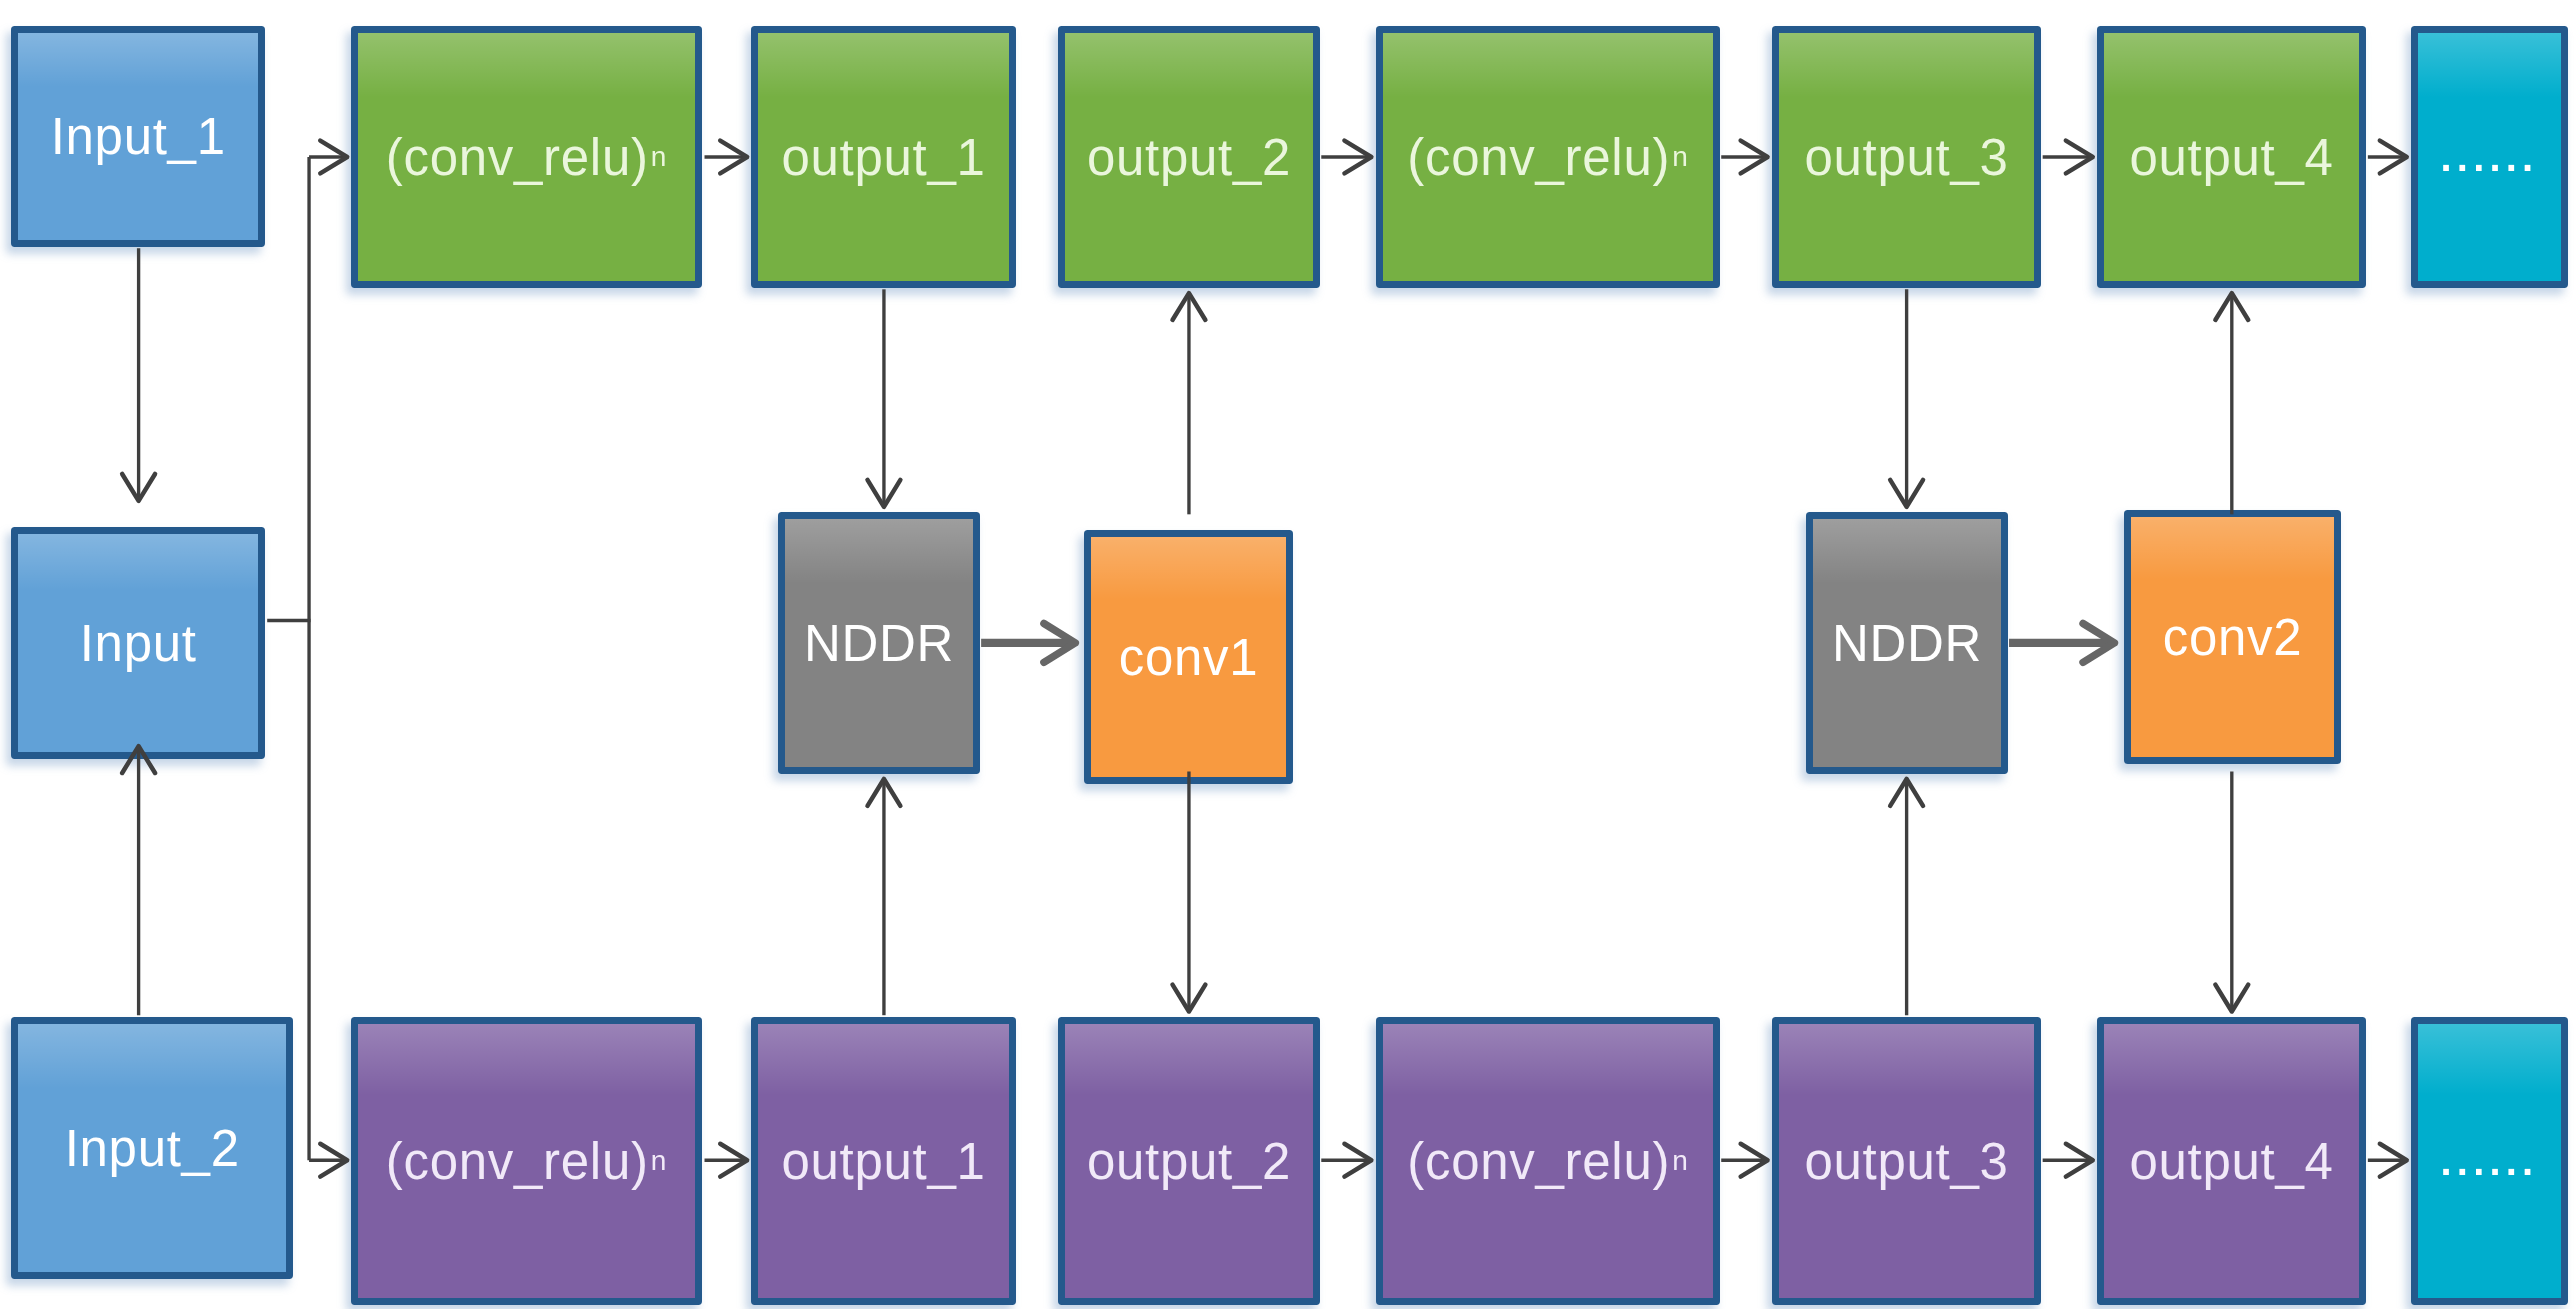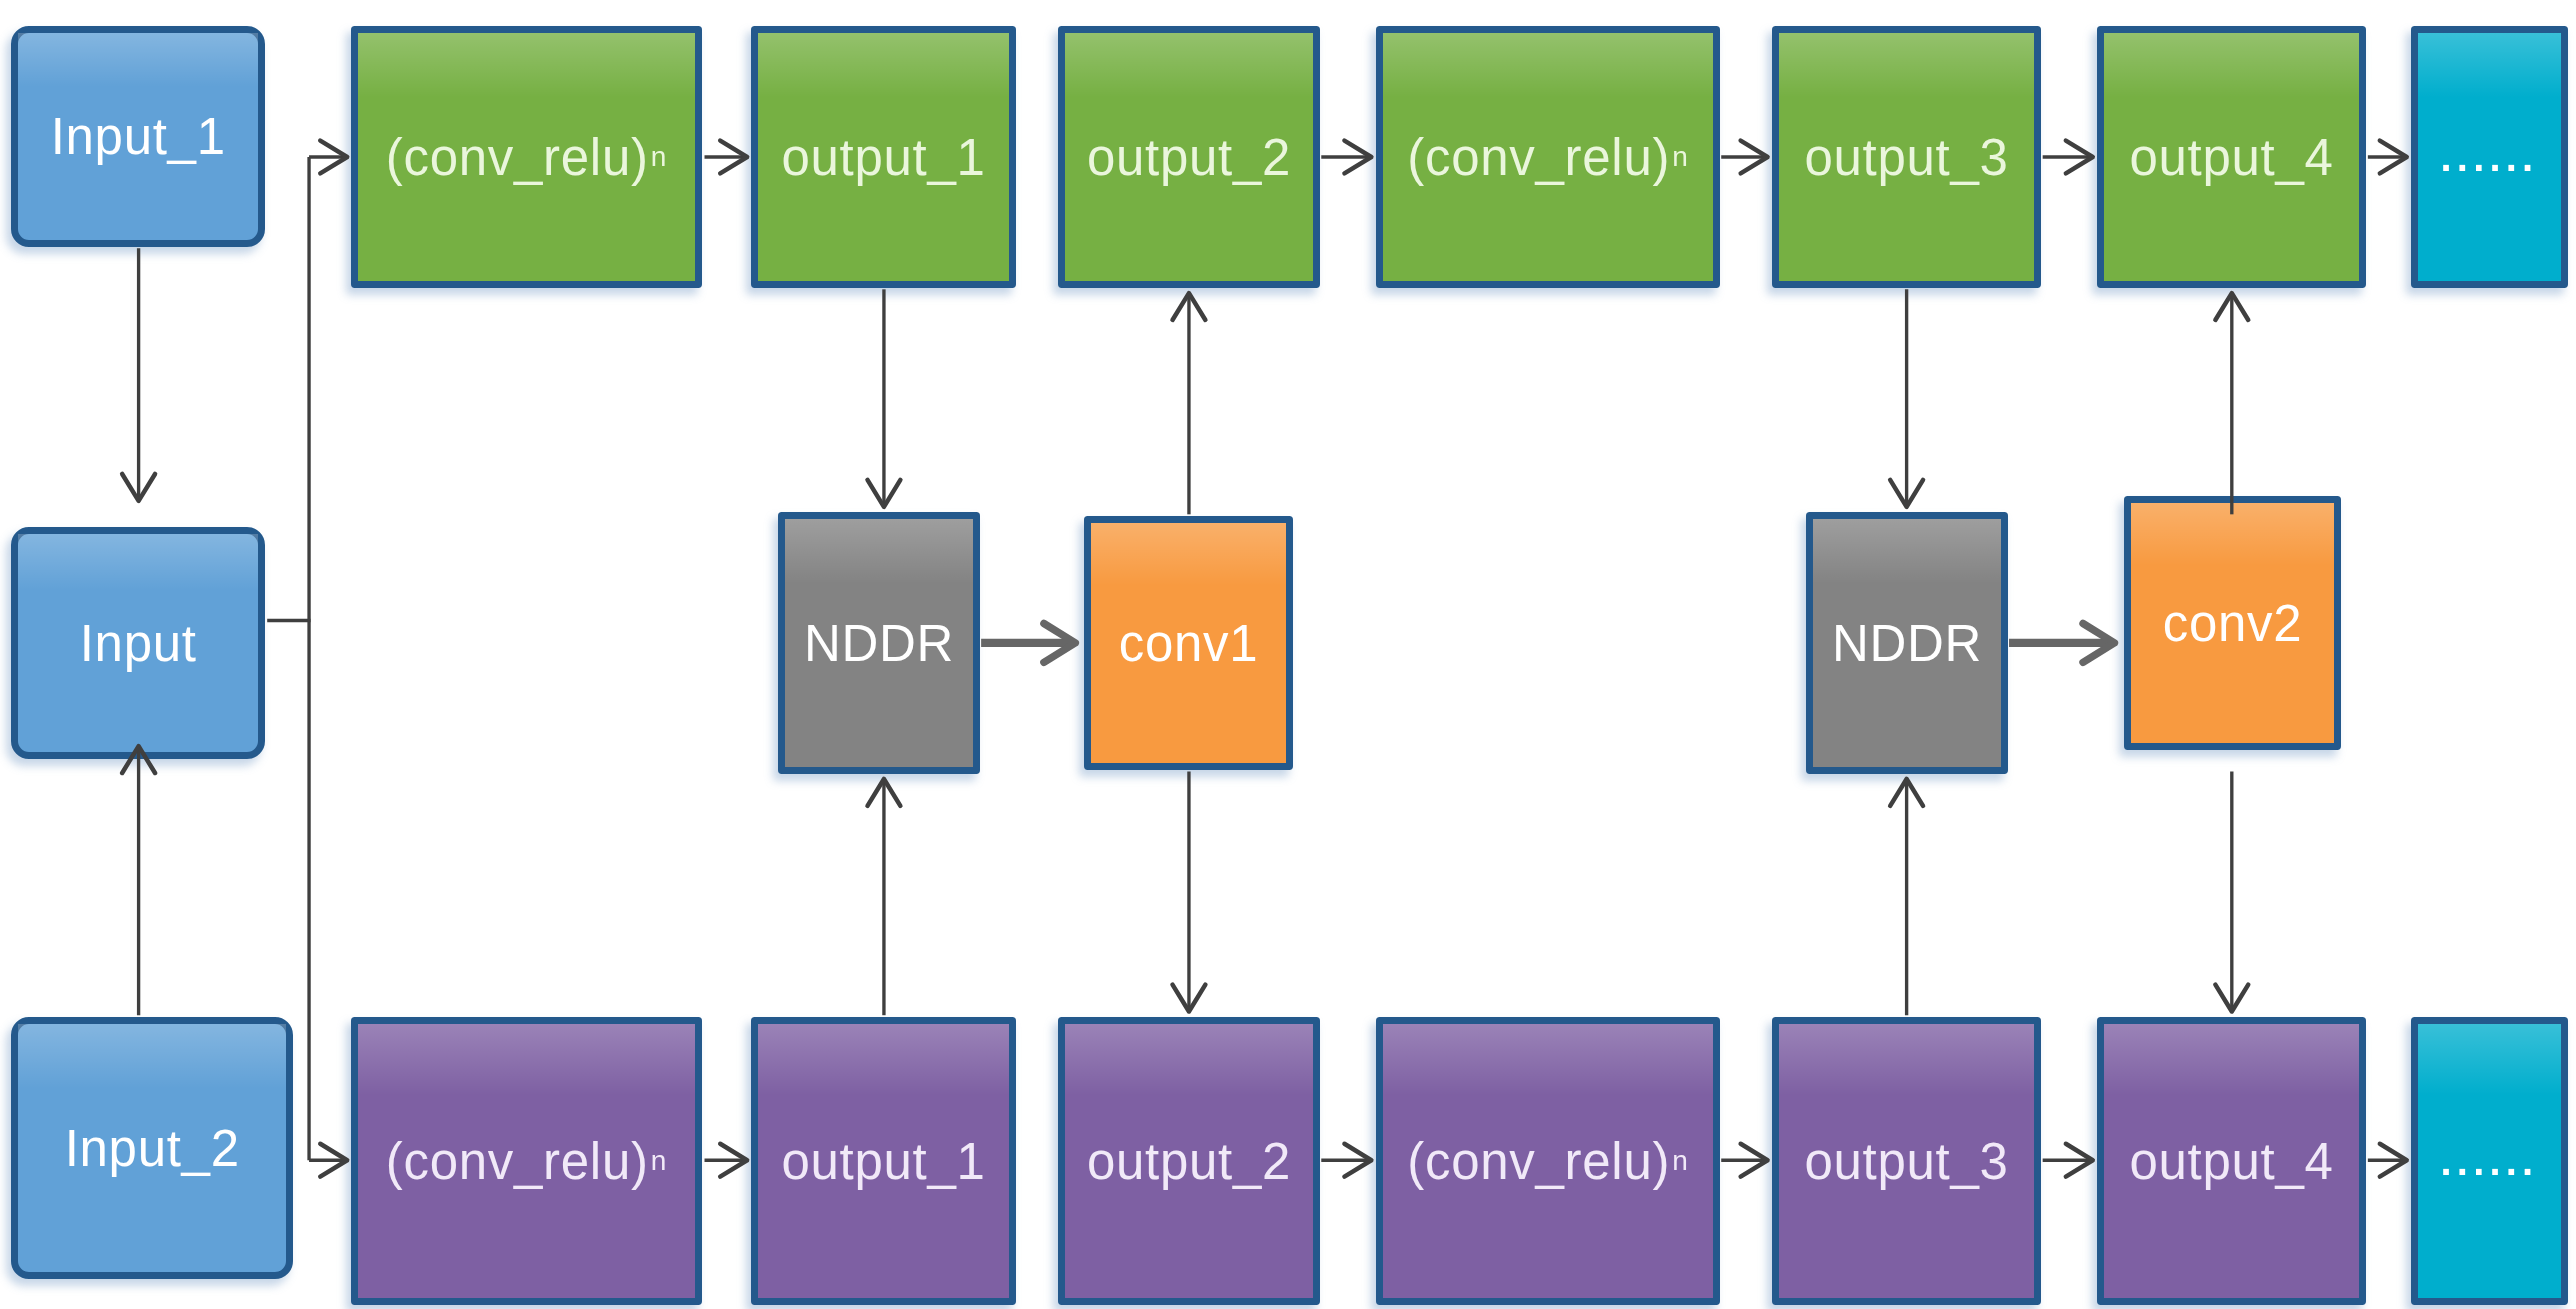--- a/index.html
+++ b/index.html
@@ -16,25 +16,25 @@
     display:flex;align-items:center;justify-content:center;
     font-size:51px;letter-spacing:0.7px;
     box-shadow:-4.5px 6.7px 9px rgba(110,150,195,0.38);
   }
   .node::before{
     content:"";position:absolute;inset:0;pointer-events:none;
     background:linear-gradient(to bottom,rgba(255,255,255,0.22),rgba(255,255,255,0) 26%);
   }
   .node .lbl{white-space:nowrap;position:relative;}
   sup.supn{font-size:0.55em;margin-left:2.2px;position:relative;}
-  .blue  {background-color:var(--blue,#61A1D7);  color:var(--white_text,#fff);border-radius:18px;}
+  .blue  {background-color:var(--blue,#61A1D7);  color:var(--white_text,#fff);}
   .green {background-color:var(--green,#76B043); color:var(--green_text,#EAF6DC);}
   .purple{background-color:var(--purple,#7E60A3);color:var(--purple_text,#F1E9F8);}
   .gray  {background-color:var(--gray,#838383);  color:var(--white_text,#fff);}
-  .orange{background-color:var(--orange,#F89A40);color:var(--white_text,#fff);}
+  .orange{background-color:var(--orange,#F89A40);color:var(--white_text,#fff);margin-top:14px;}
   .teal  {background-color:var(--teal,#00AECD);  color:var(--white_text,#fff);
           font-weight:bold;font-size:40px;letter-spacing:5.2px;}
   .wires{position:absolute;left:0;top:0;pointer-events:none;}
   .wire{stroke:var(--arrow,#3F3F3F);stroke-width:4.5;fill:none;}
   .wire-thick{stroke:var(--arrow_thick,#666666);stroke-width:11;}
   .mk{fill:none;stroke:var(--arrow,#3F3F3F);stroke-width:6;stroke-linecap:round;stroke-linejoin:round;}
   .mk-b{stroke:var(--arrow_thick,#555555);stroke-width:10;}
 </style>
 </head>
 <body>

